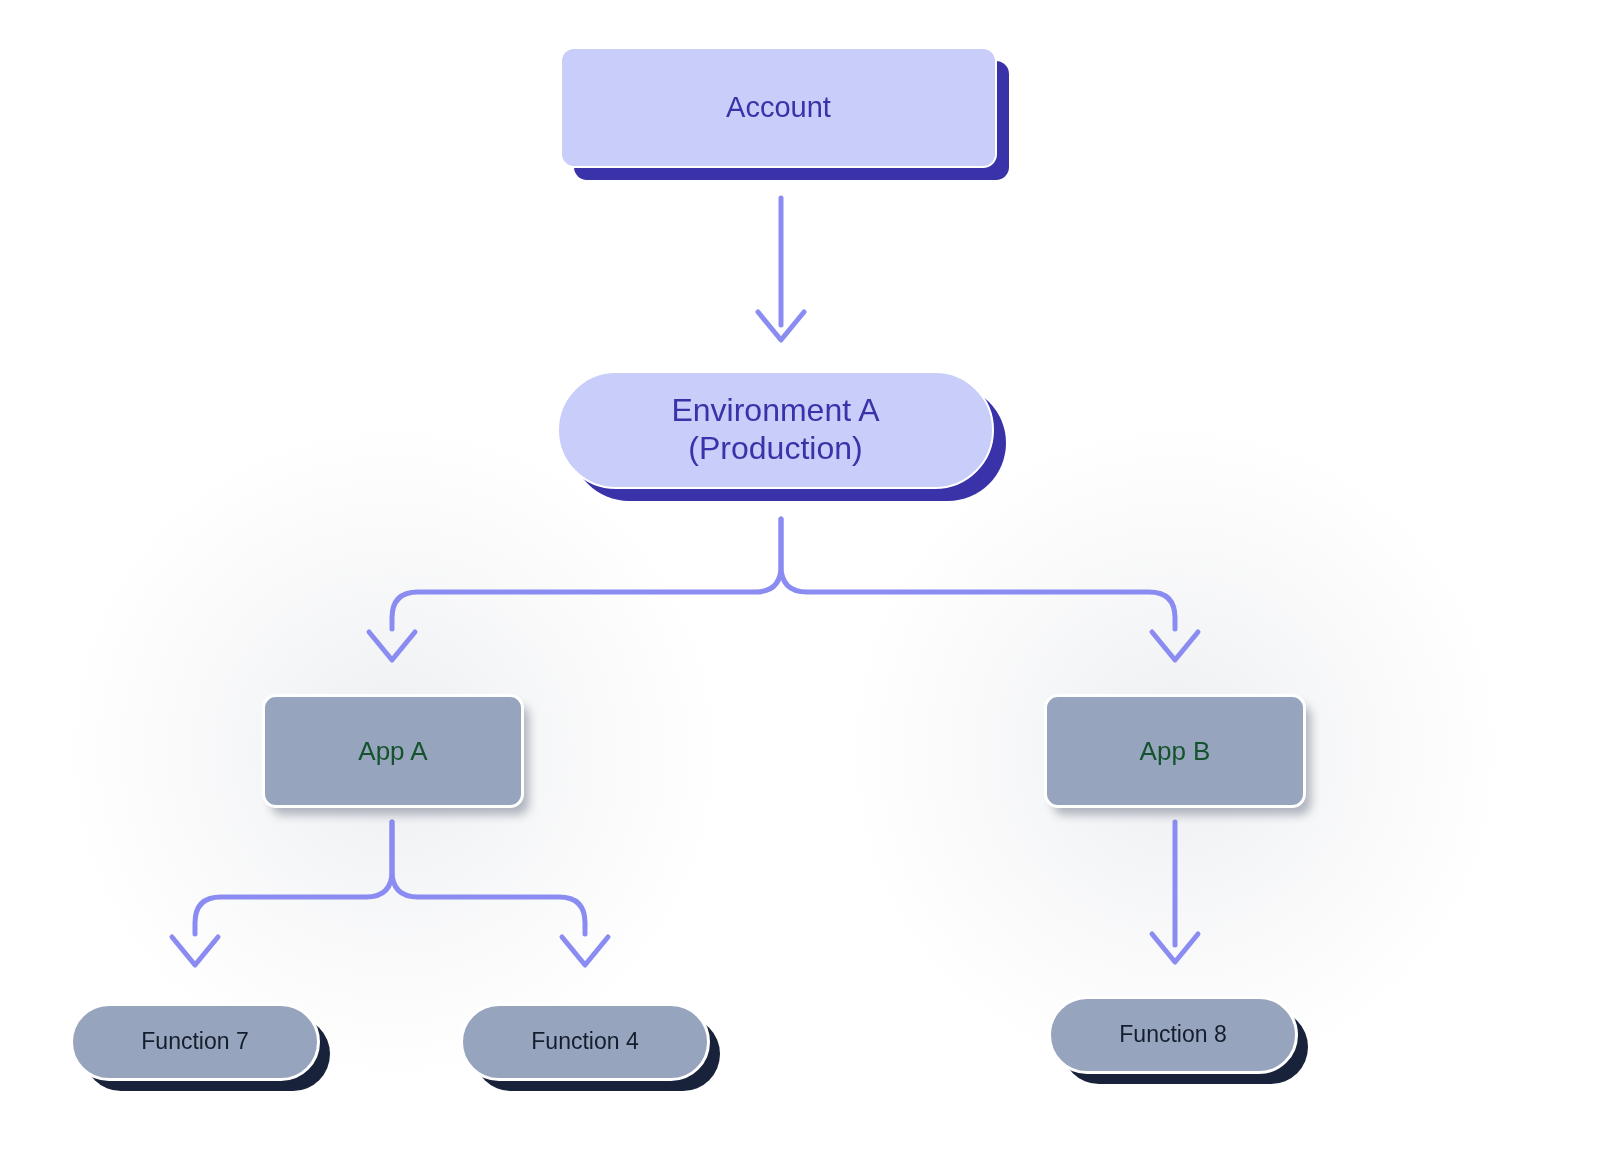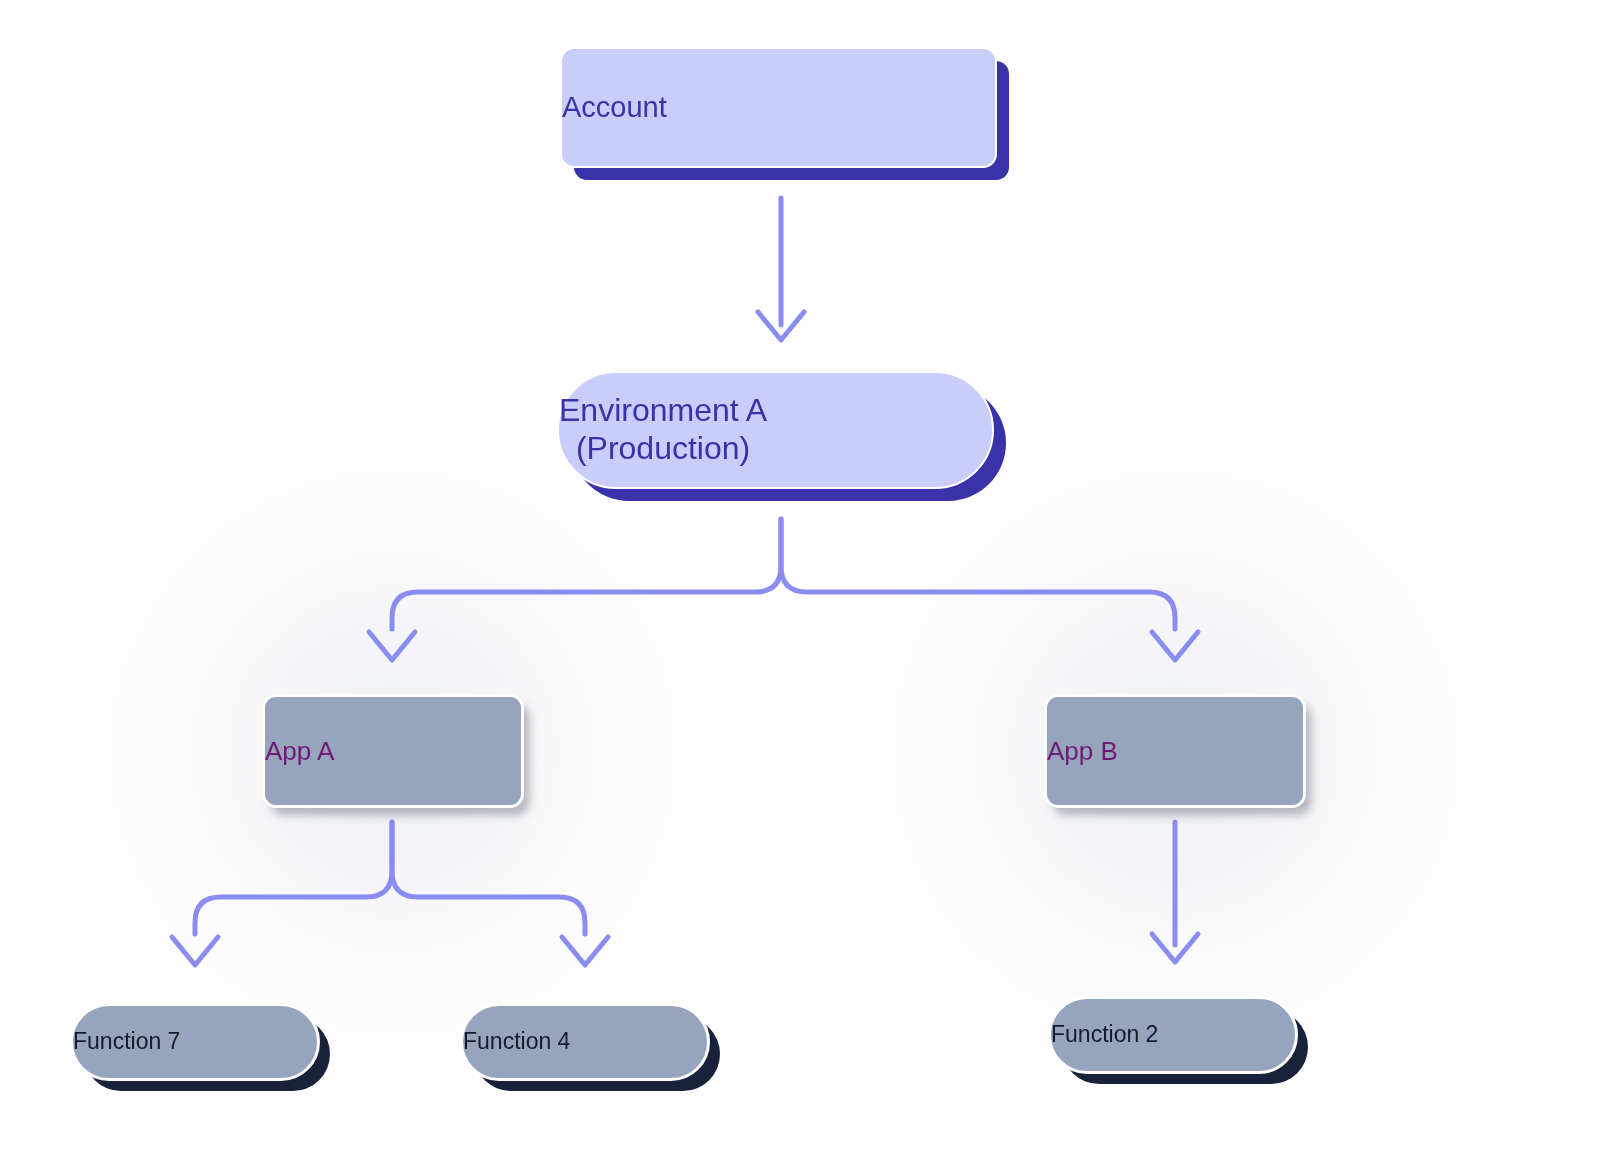--- a/index.html
+++ b/index.html
@@ -30,35 +30,36 @@
     top: 0;
     width: 1600px;
     height: 1150px;
     overflow: visible;
   }
   .node {
     position: absolute;
     box-sizing: border-box;
     display: flex;
     align-items: center;
+    justify-content: center;
     text-align: center;
     line-height: 1.18;
     white-space: pre-line;
   }
   
   .node.indigo {
     background: #c8cdf9;
     color: #3a32a8;
     border: 2px solid #ffffff;
     box-shadow: 13px 13px 0 -1px #3a32a8;
   }
   
   .node.slate {
     background: #97a4bd;
-    color: #701a75;
+    color: #14532d;
     border: 3px solid #ffffff;
     box-shadow: 7px 9px 10px -2px rgba(90,100,120,0.45);
   }
   
   .node.slatepill {
     background: #97a4bd;
     color: #141d2e;
     border: 3px solid #ffffff;
     box-shadow: 12px 12px 0 -2px #18223a;
   }
@@ -103,16 +104,16 @@
     </svg>
 
   <div id="node-layer">
       <div class="node indigo rect" style="left: 560px; top: 47px; width: 437px; height: 121px; font-size: 29px;"><span>Account</span></div>
       <div class="node indigo pill" style="left: 557px; top: 371px; width: 437px; height: 118px; font-size: 32px;"><span>Environment A
 (Production)</span></div>
       <div class="node slate rect" style="left: 262px; top: 694px; width: 262px; height: 114px; font-size: 26px;"><span>App A</span></div>
       <div class="node slate rect" style="left: 1044px; top: 694px; width: 262px; height: 114px; font-size: 26px;"><span>App B</span></div>
       <div class="node slatepill pill" style="left: 70px; top: 1003px; width: 250px; height: 78px; font-size: 23px;"><span>Function 7</span></div>
       <div class="node slatepill pill" style="left: 460px; top: 1003px; width: 250px; height: 78px; font-size: 23px;"><span>Function 4</span></div>
-      <div class="node slatepill pill" style="left: 1048px; top: 996px; width: 250px; height: 78px; font-size: 23px;"><span>Function 2</span></div>
+      <div class="node slatepill pill" style="left: 1048px; top: 996px; width: 250px; height: 78px; font-size: 23px;"><span>Function 8</span></div>
     </div>
 
 </div>
 
 </body></html>

